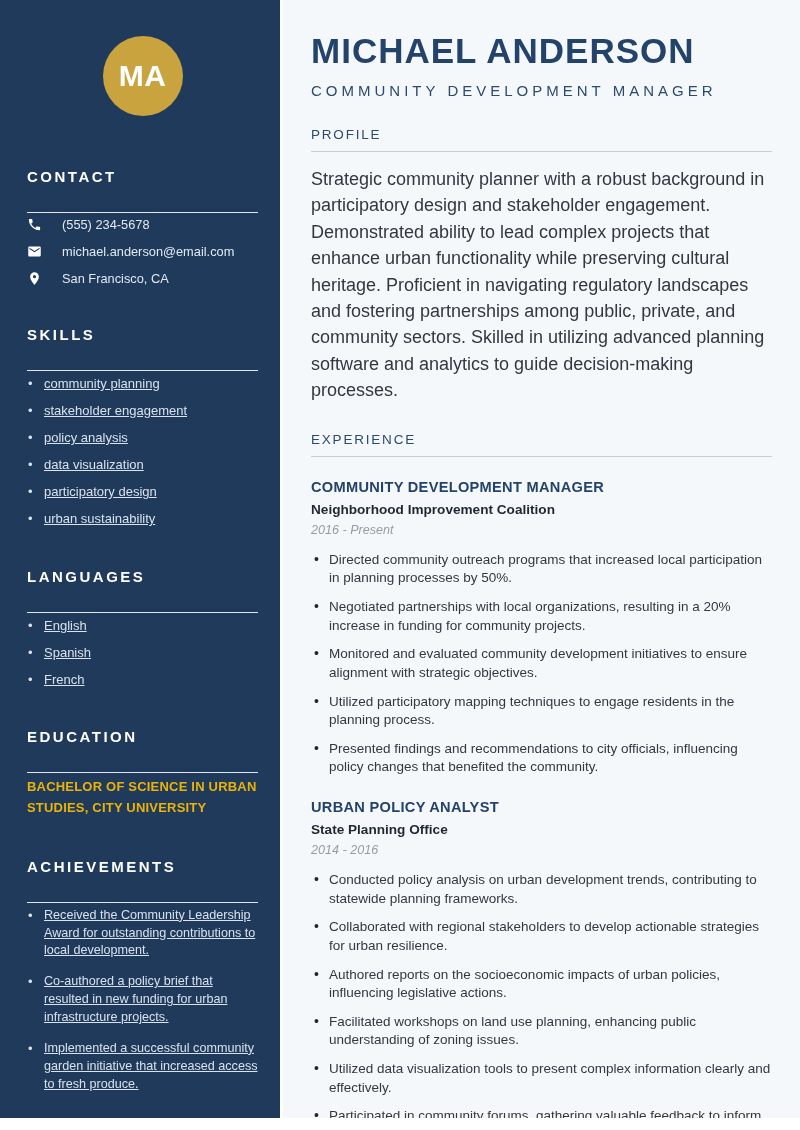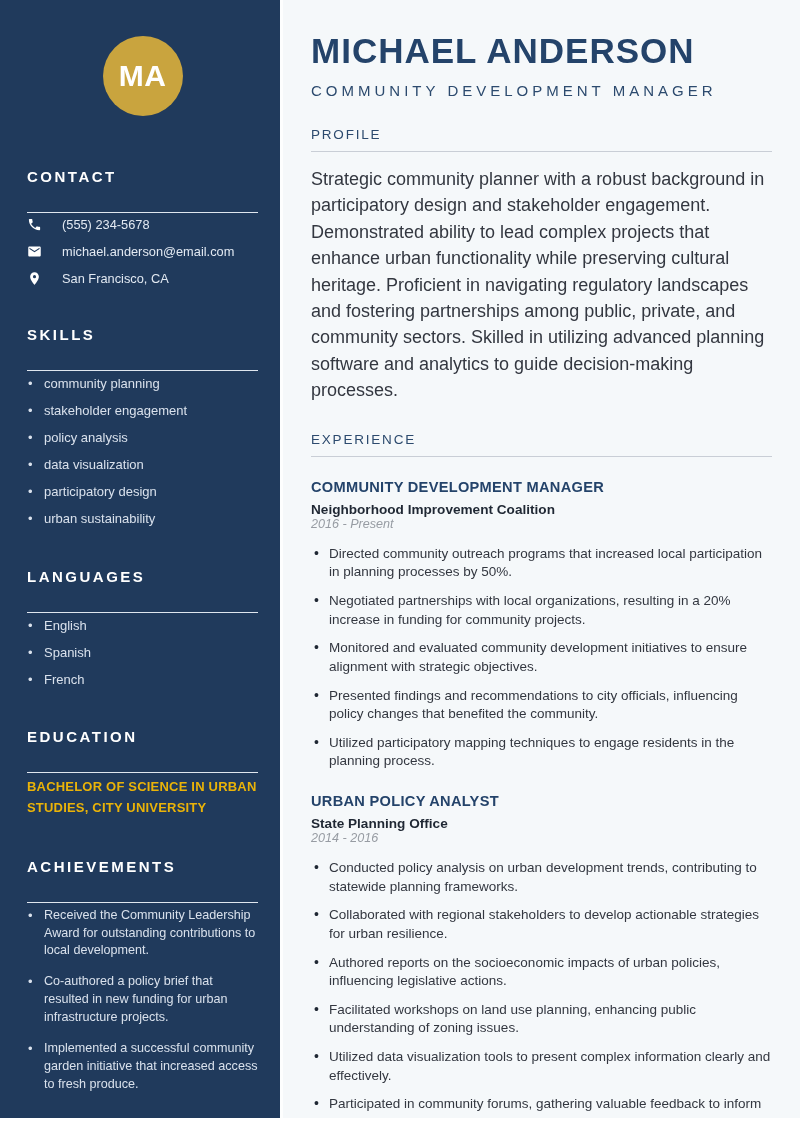--- a/index.html
+++ b/index.html
@@ -43,21 +43,21 @@
     padding-bottom:27px;border-bottom:1.5px solid #dfe6ef;
     margin-bottom:4px;
   }
   .contact-list{list-style:none;}
   .contact-list li{
     display:flex;align-items:flex-start;gap:20px;
     font-size:12.8px;margin-bottom:12px;color:#e2e9f2;
   }
   .cicon{width:15px;height:15px;flex:0 0 15px;display:inline-flex;}
   .cicon svg{width:15px;height:15px;fill:#fff;}
-  .dot-list{list-style:none;}
+  .dot-list{list-style:none;text-decoration:underline;}
   .dot-list li{
     position:relative;padding-left:17px;
     font-size:13px;color:#d9e1ec;margin-bottom:9.5px;line-height:1.35;
   }
   .dot-list li::before{
     content:"•";position:absolute;left:1px;top:0;color:#d9e1ec;font-size:13px;
   }
   .edu-degree{
     color:#eab308;font-weight:bold;font-size:13px;line-height:1.55;
     letter-spacing:.2px;text-transform:uppercase;
@@ -89,21 +89,21 @@
     line-height:1.47;max-width:492px;
   }
   .job{margin-top:22px;}
   .job-title{
     color:var(--navy);font-size:14.6px;font-weight:bold;letter-spacing:.3px;
   }
   .job-company{
     color:#1f2733;font-size:13.6px;font-weight:bold;margin-top:7px;
   }
   .job-dates{
-    color:var(--muted-gray);font-size:12.6px;font-style:italic;margin-top:0;
+    color:var(--muted-gray);font-size:12.6px;font-style:italic;margin-top:6px;
   }
   .job-bullets{list-style:none;margin-top:14px;}
   .job-bullets li{
     position:relative;padding-left:18px;
     font-size:13.5px;color:var(--body-text);line-height:1.38;
     margin-bottom:10px;max-width:478px;
   }
   .job-bullets li::before{
     content:"•";position:absolute;left:3px;top:-1px;
     color:#1f2733;font-size:14px;
@@ -203,22 +203,22 @@
       <div class="main-heading">EXPERIENCE</div>
 
       <div class="job">
         <div class="job-title">COMMUNITY DEVELOPMENT MANAGER</div>
         <div class="job-company">Neighborhood Improvement Coalition</div>
         <div class="job-dates">2016 - Present</div>
         <ul class="job-bullets">
           <li>Directed community outreach programs that increased local participation in planning processes by 50%.</li>
           <li>Negotiated partnerships with local organizations, resulting in a 20% increase in funding for community projects.</li>
           <li>Monitored and evaluated community development initiatives to ensure alignment with strategic objectives.</li>
+          <li>Utilized participatory mapping techniques to engage residents in the planning process.</li>
           <li>Presented findings and recommendations to city officials, influencing policy changes that benefited the community.</li>
-          <li>Utilized participatory mapping techniques to engage residents in the planning process.</li>
         </ul>
       </div>
 
       <div class="job">
         <div class="job-title">URBAN POLICY ANALYST</div>
         <div class="job-company">State Planning Office</div>
         <div class="job-dates">2014 - 2016</div>
         <ul class="job-bullets">
           <li>Conducted policy analysis on urban development trends, contributing to statewide planning frameworks.</li>
           <li>Collaborated with regional stakeholders to develop actionable strategies for urban resilience.</li>

